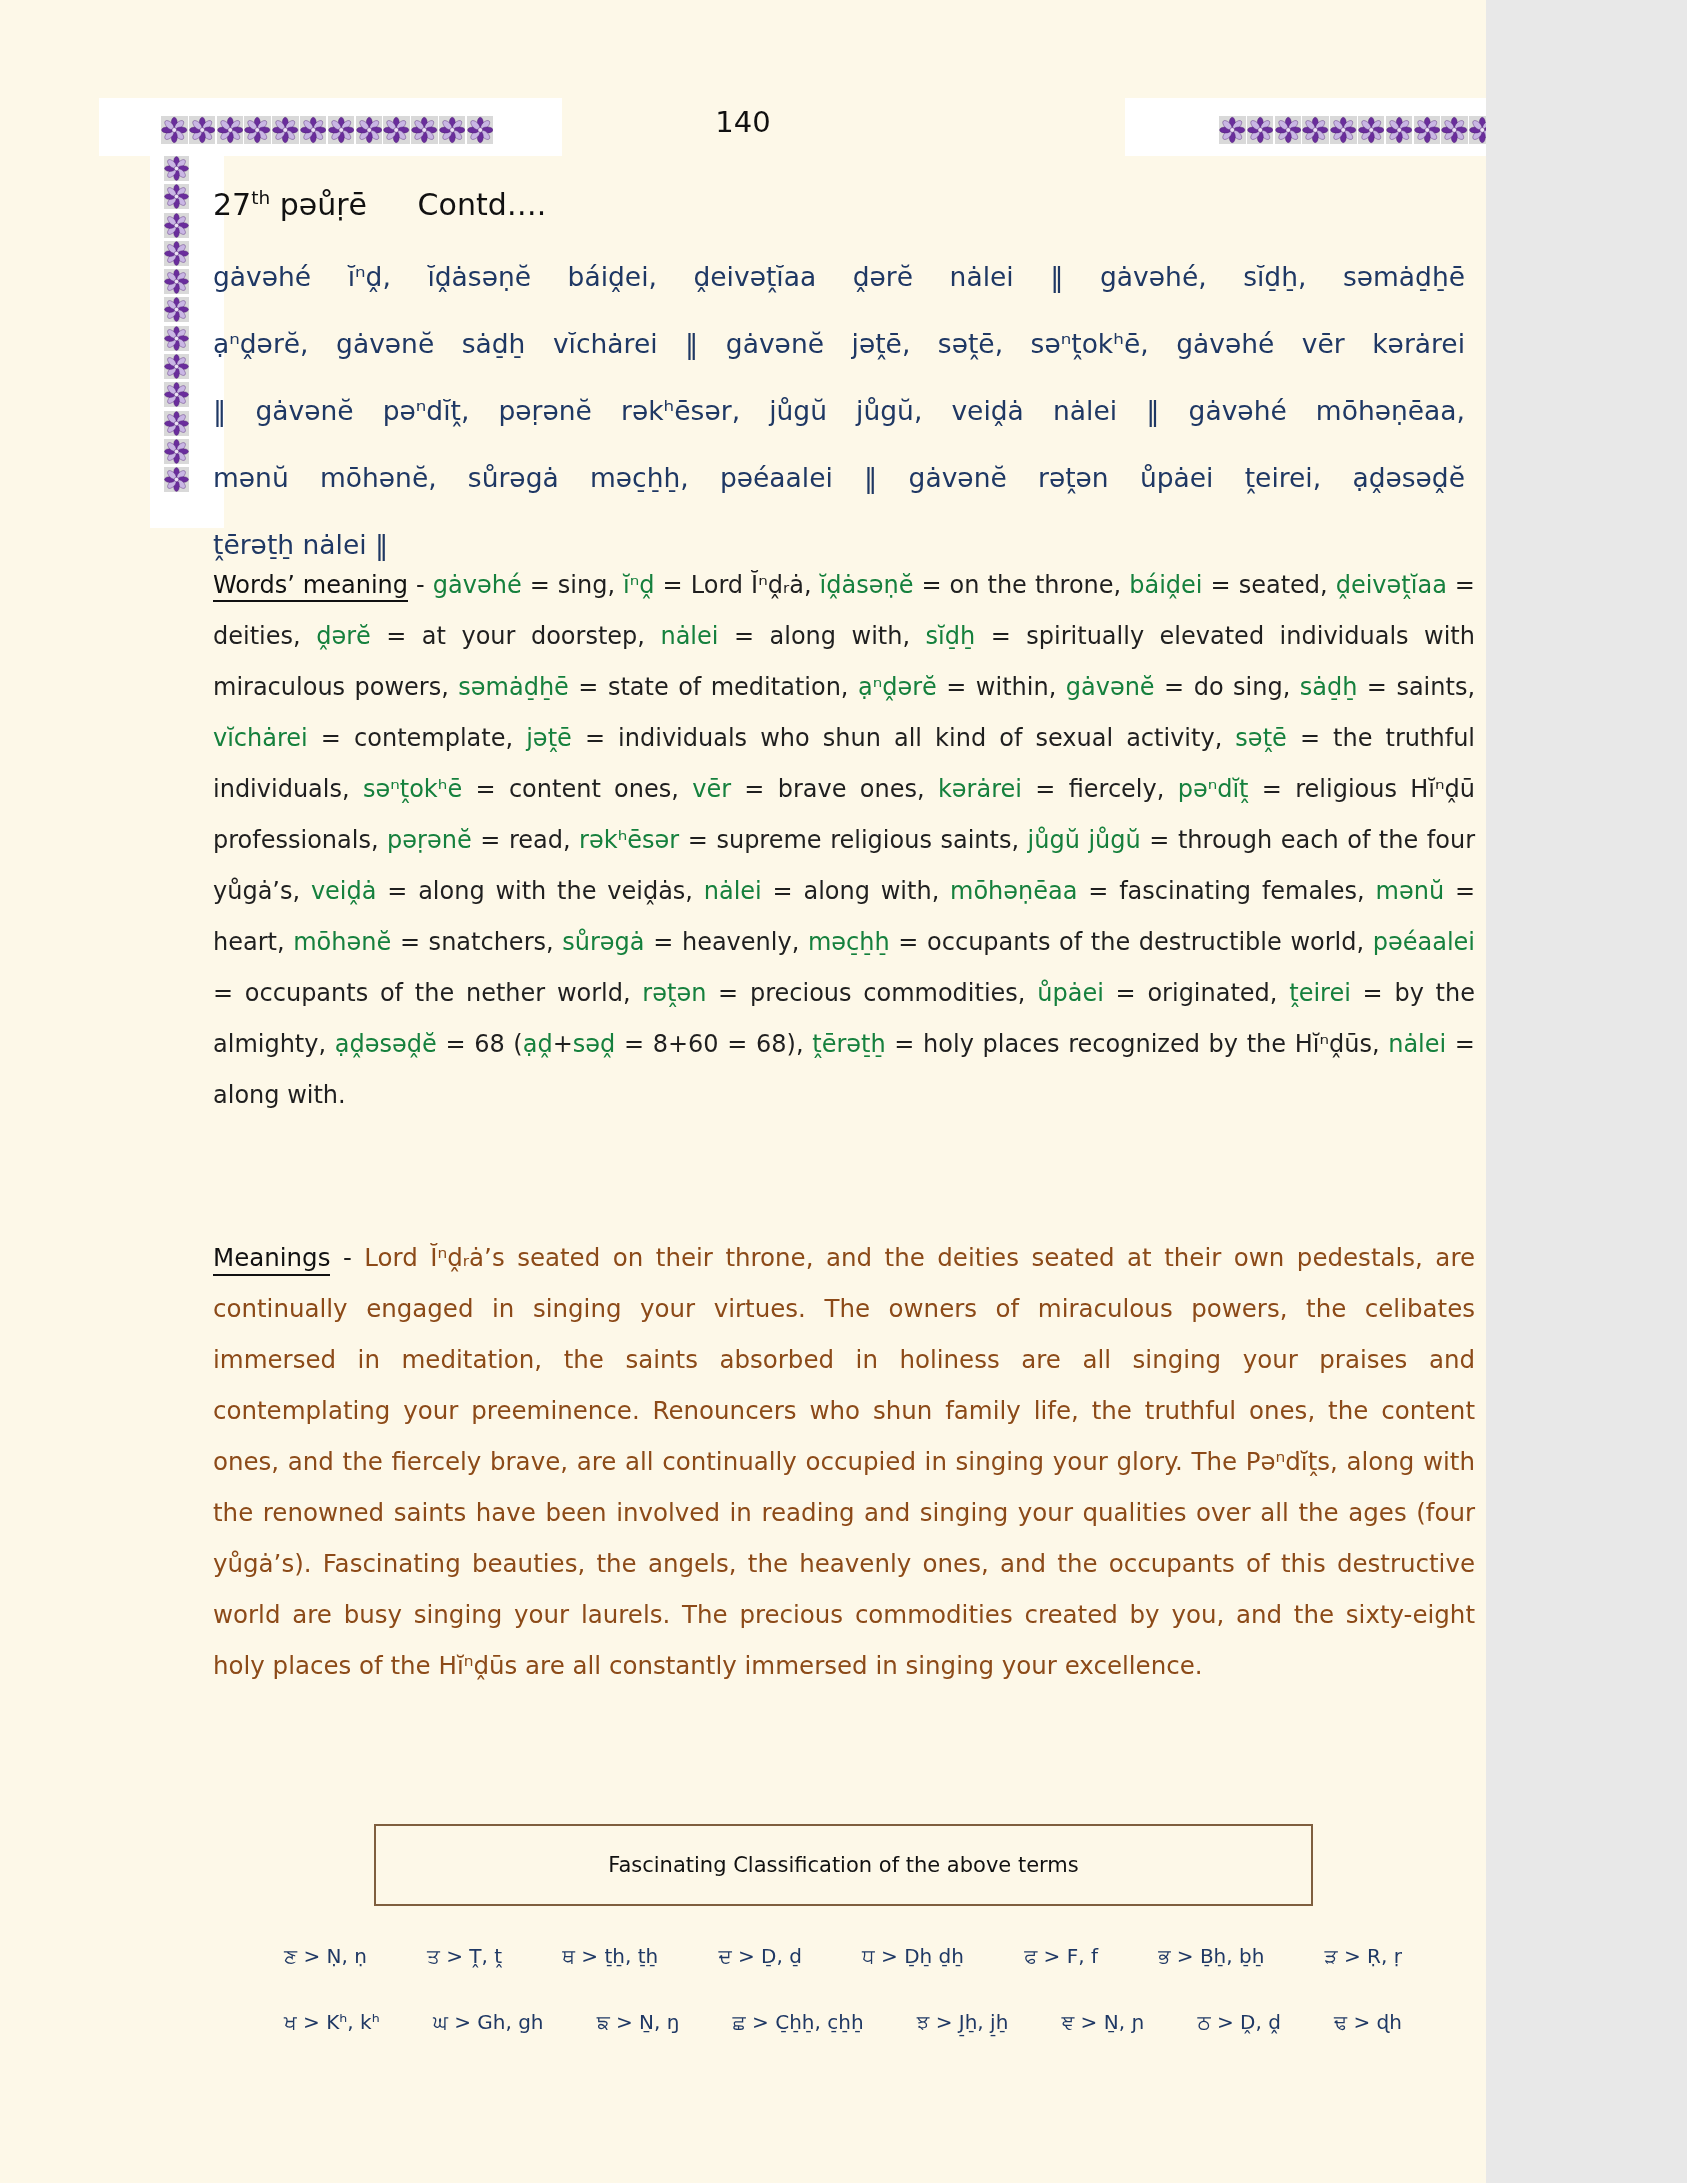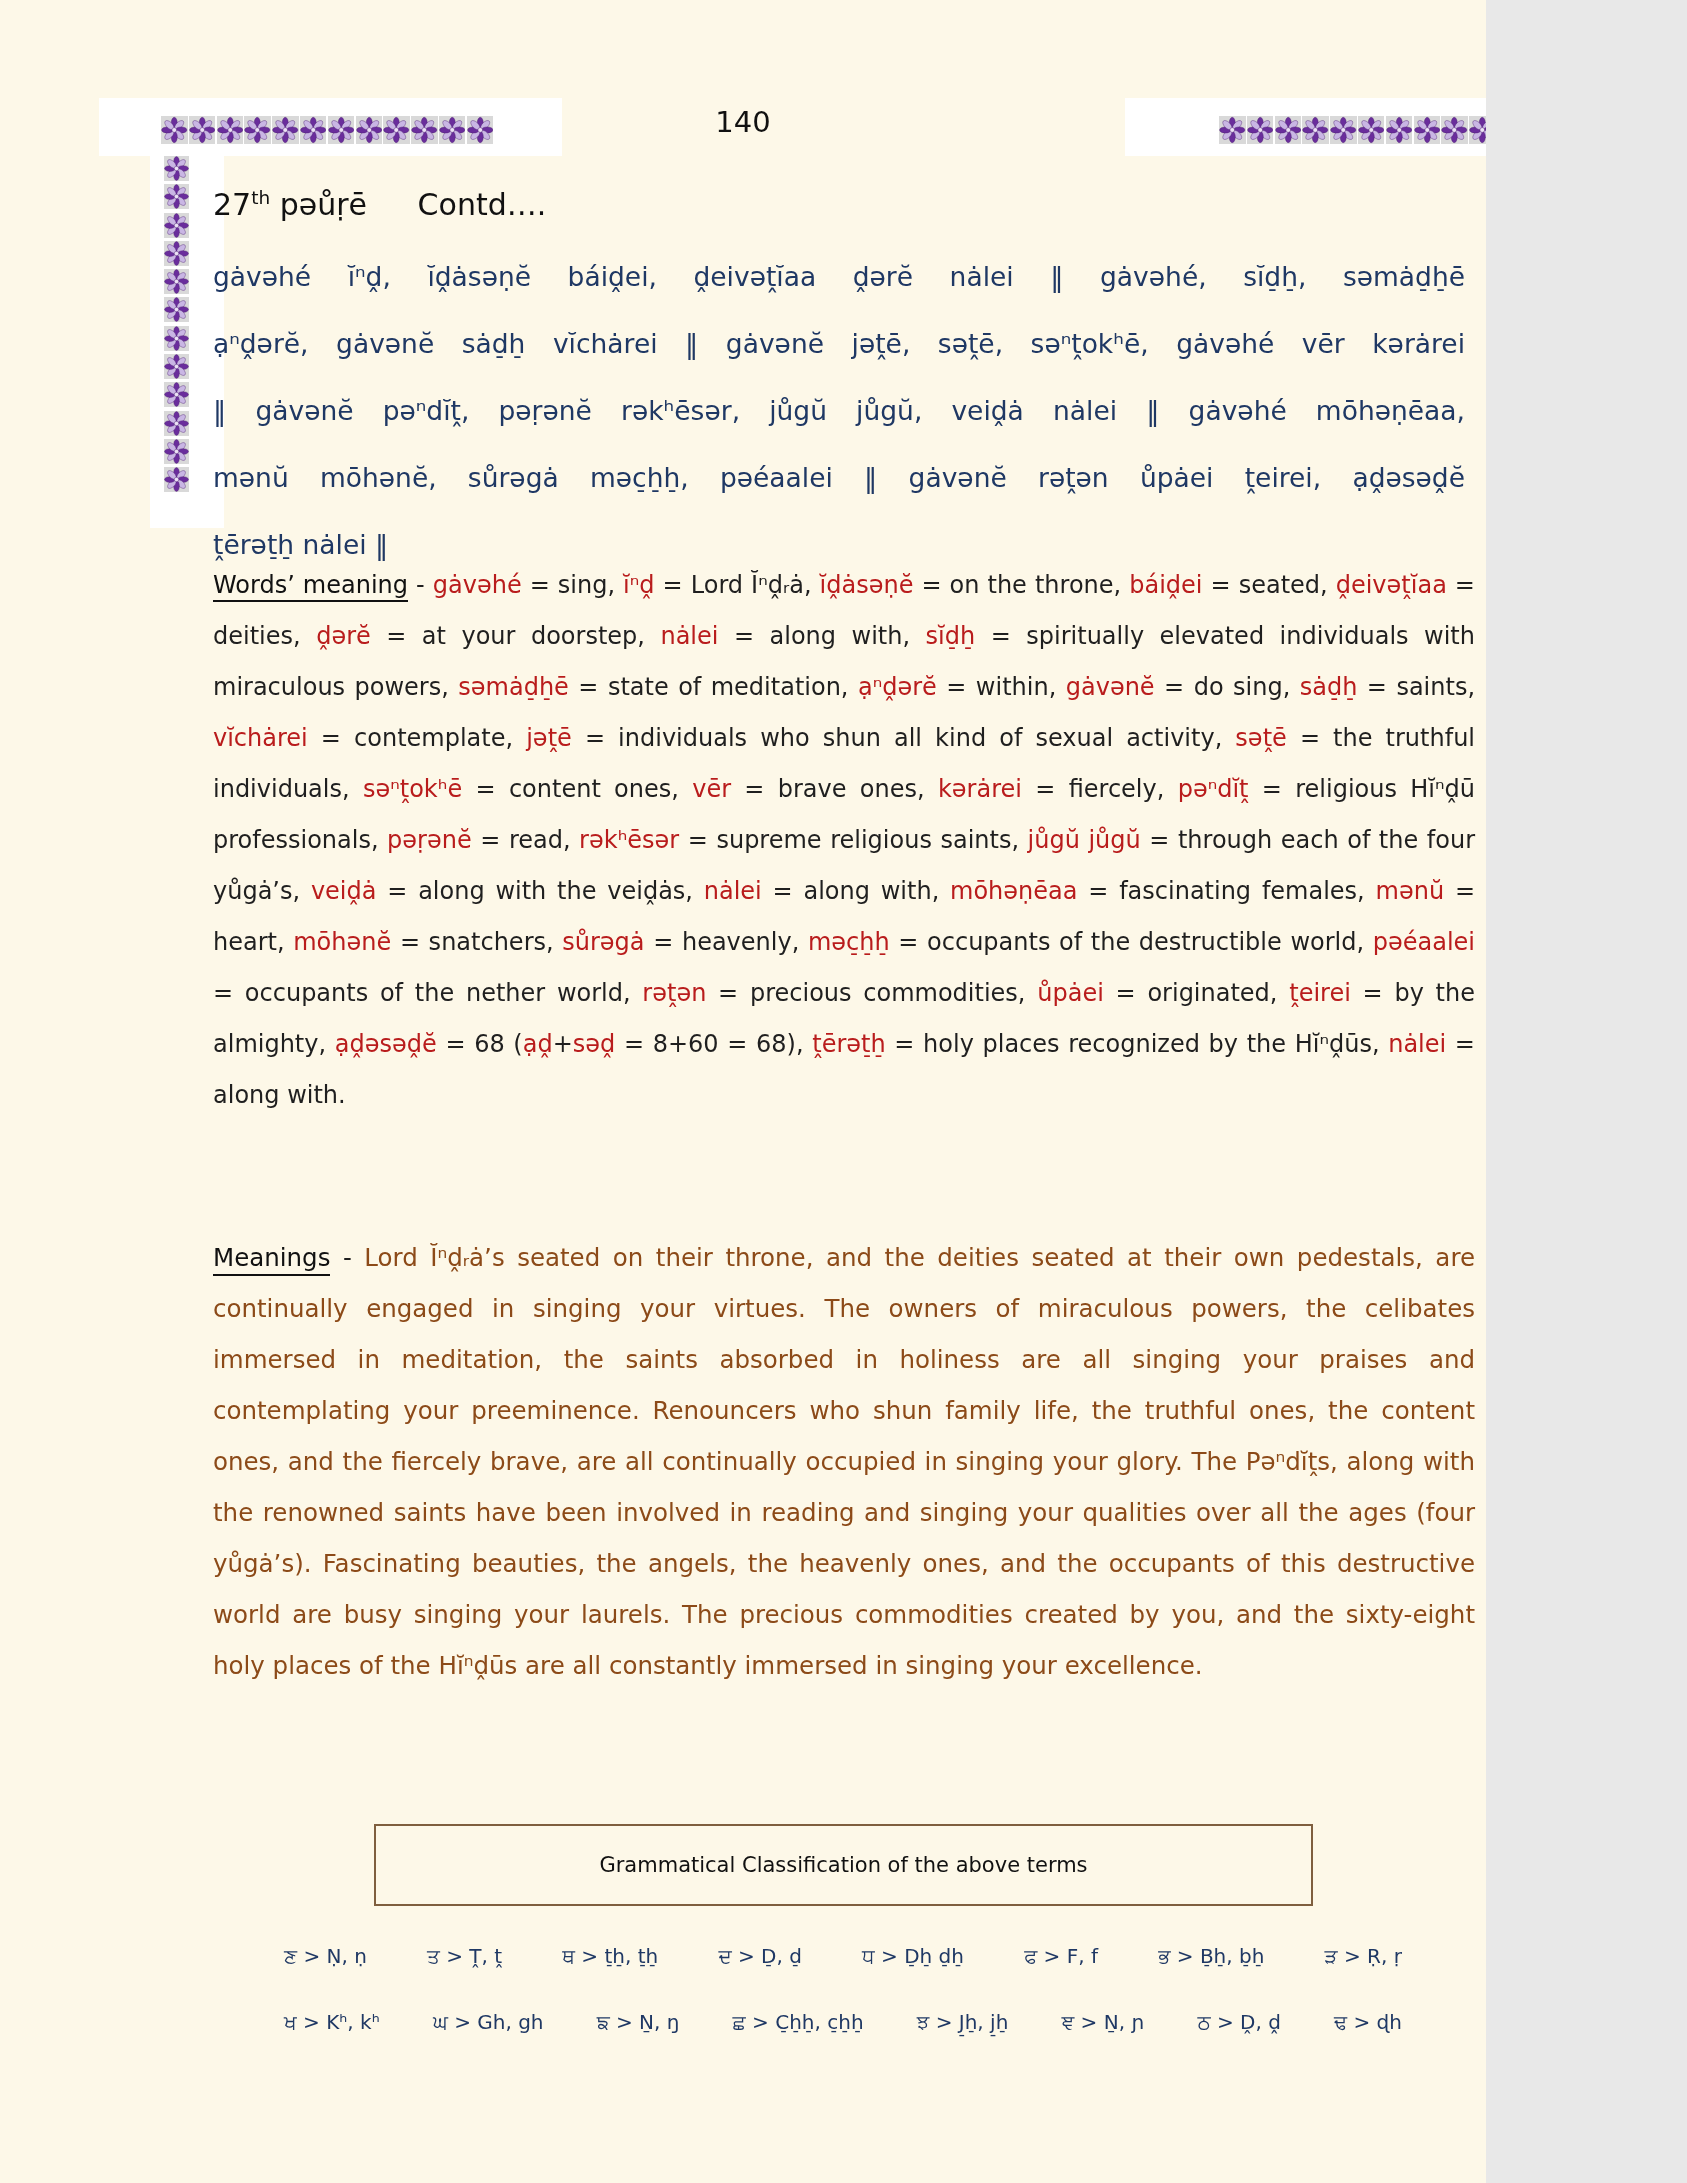--- a/index.html
+++ b/index.html
@@ -51,21 +51,21 @@
     white-space:normal;
   }
   .verse .vline.last{text-align:left;text-align-last:left;}
 
   .words-meaning{
     position:absolute;left:213px;top:560px;width:1262px;
     font-size:24px;line-height:51px;
     text-align:justify;color:#1f1f1f;
   }
   .wm-label{color:#111111;border-bottom:2.6px solid #111111;padding-bottom:1.3px;}
-  .seg-u{color:#b91c1c;}
+  .seg-u{color:#15803d;}
   .seg-b{color:#1f1f1f;}
 
   .meanings{
     position:absolute;left:213px;top:1232px;width:1262px;
     font-size:24.5px;line-height:51px;
     text-align:justify;
   }
   .mn-label{color:#111111;border-bottom:2.6px solid #111111;padding-bottom:2px;font-style:normal;margin-top:8px;}
   .mn-text{color:#8c4a18;}
 
@@ -743,21 +743,21 @@
       <div class="vline last">ṱērət̠h̠ nȧlei ‖</div>
     </div>
 
   <div class="words-meaning" id="wm-block"><span class="wm-label">Words’ meaning</span><span class="seg-b"> - </span><span class="seg-u">gȧvəhé</span><span class="seg-b"> = sing, </span><span class="seg-u">ĭⁿḓ</span><span class="seg-b"> = Lord Ĭⁿḓᵣȧ, </span><span class="seg-u">ĭḓȧsəṇĕ</span><span class="seg-b"> = on the throne, </span><span class="seg-u">báiḓei</span><span class="seg-b"> = seated, </span><span class="seg-u">ḓeivəṱĭaa</span><span class="seg-b"> = deities, </span><span class="seg-u">ḓərĕ</span><span class="seg-b"> = at your doorstep, </span><span class="seg-u">nȧlei</span><span class="seg-b"> = along with, </span><span class="seg-u">sĭd̠h̠</span><span class="seg-b"> = spiritually elevated individuals with miraculous powers, </span><span class="seg-u">səmȧd̠h̠ē</span><span class="seg-b"> = state of meditation, </span><span class="seg-u">ạⁿḓərĕ</span><span class="seg-b"> = within, </span><span class="seg-u">gȧvənĕ</span><span class="seg-b"> = do sing, </span><span class="seg-u">sȧd̠h̠</span><span class="seg-b"> = saints, </span><span class="seg-u">vĭchȧrei</span><span class="seg-b"> = contemplate, </span><span class="seg-u">jəṱē</span><span class="seg-b"> = individuals who shun all kind of sexual activity, </span><span class="seg-u">səṱē</span><span class="seg-b"> = the truthful individuals, </span><span class="seg-u">səⁿṱokʰē</span><span class="seg-b"> = content ones, </span><span class="seg-u">vēr</span><span class="seg-b"> = brave ones, </span><span class="seg-u">kərȧrei</span><span class="seg-b"> = fiercely, </span><span class="seg-u">pəⁿdĭṱ</span><span class="seg-b"> = religious Hĭⁿḓū professionals, </span><span class="seg-u">pəṛənĕ</span><span class="seg-b"> = read, </span><span class="seg-u">rəkʰēsər</span><span class="seg-b"> = supreme religious saints, </span><span class="seg-u">jůgŭ jůgŭ</span><span class="seg-b"> = through each of the four yůgȧ’s,  </span><span class="seg-u">veiḓȧ</span><span class="seg-b"> = along with the veiḓȧs, </span><span class="seg-u">nȧlei</span><span class="seg-b"> = along with, </span><span class="seg-u">mōhəṇēaa</span><span class="seg-b"> = fascinating females, </span><span class="seg-u">mənŭ</span><span class="seg-b"> = heart, </span><span class="seg-u">mōhənĕ</span><span class="seg-b"> = snatchers, </span><span class="seg-u">sůrəgȧ</span><span class="seg-b"> = heavenly, </span><span class="seg-u">məc̠h̠h̠</span><span class="seg-b"> = occupants of the destructible world, </span><span class="seg-u">pəéaalei</span><span class="seg-b"> = occupants of the nether world, </span><span class="seg-u">rəṱən</span><span class="seg-b"> = precious commodities, </span><span class="seg-u">ůpȧei</span><span class="seg-b"> = originated, </span><span class="seg-u">ṱeirei</span><span class="seg-b"> = by the almighty, </span><span class="seg-u">ạḓəsəḓĕ</span><span class="seg-b"> = 68 (</span><span class="seg-u">ạḓ</span><span class="seg-b">+</span><span class="seg-u">səḓ</span><span class="seg-b"> = 8+60 = 68), </span><span class="seg-u">ṱērət̠h̠</span><span class="seg-b"> = holy places recognized by the Hĭⁿḓūs, </span><span class="seg-u">nȧlei</span><span class="seg-b"> = along with.</span></div>
 
   <div class="meanings">
     <span class="mn-label">Meanings</span><span class="seg-b"> - </span><span class="mn-text">Lord Ĭⁿḓᵣȧ’s seated on their throne, and the deities seated at their own pedestals, are continually engaged in singing your virtues. The owners of miraculous powers, the celibates immersed in meditation, the saints absorbed in holiness are all singing your praises and contemplating your preeminence. Renouncers who shun family life, the truthful ones, the content ones, and the fiercely brave,  are all continually occupied in singing your glory. The Pəⁿdĭṱs, along with the renowned saints have been involved in reading and singing your qualities over all the ages (four yůgȧ’s). Fascinating beauties, the angels, the heavenly ones, and the occupants of this destructive world are busy singing your laurels. The precious commodities created by you, and the sixty-eight holy places of the Hĭⁿḓūs are all constantly immersed in singing your excellence.</span>
   </div>
 
   <div class="grammar-box">
-    <span class="gb-title">Grammatical Classification of the above terms</span>
+    <span class="gb-title">Fascinating Classification of the above terms</span>
   </div>
 
   <div class="letter-row" id="letter-row-1">
       <span class="map-item">ਖ &gt; Kʰ, kʰ</span>
       <span class="map-item">ਘ &gt; Gh, gh</span>
       <span class="map-item">ਙ &gt; Ṉ, ŋ</span>
       <span class="map-item">ਛ &gt; C̠h̠h̠, c̠h̠h̠</span>
       <span class="map-item">ਝ &gt; J̠h̠, j̠h̠</span>
       <span class="map-item">ਞ &gt; Ṉ, ɲ</span>
       <span class="map-item">ਠ &gt; Ḓ, ḓ</span>

